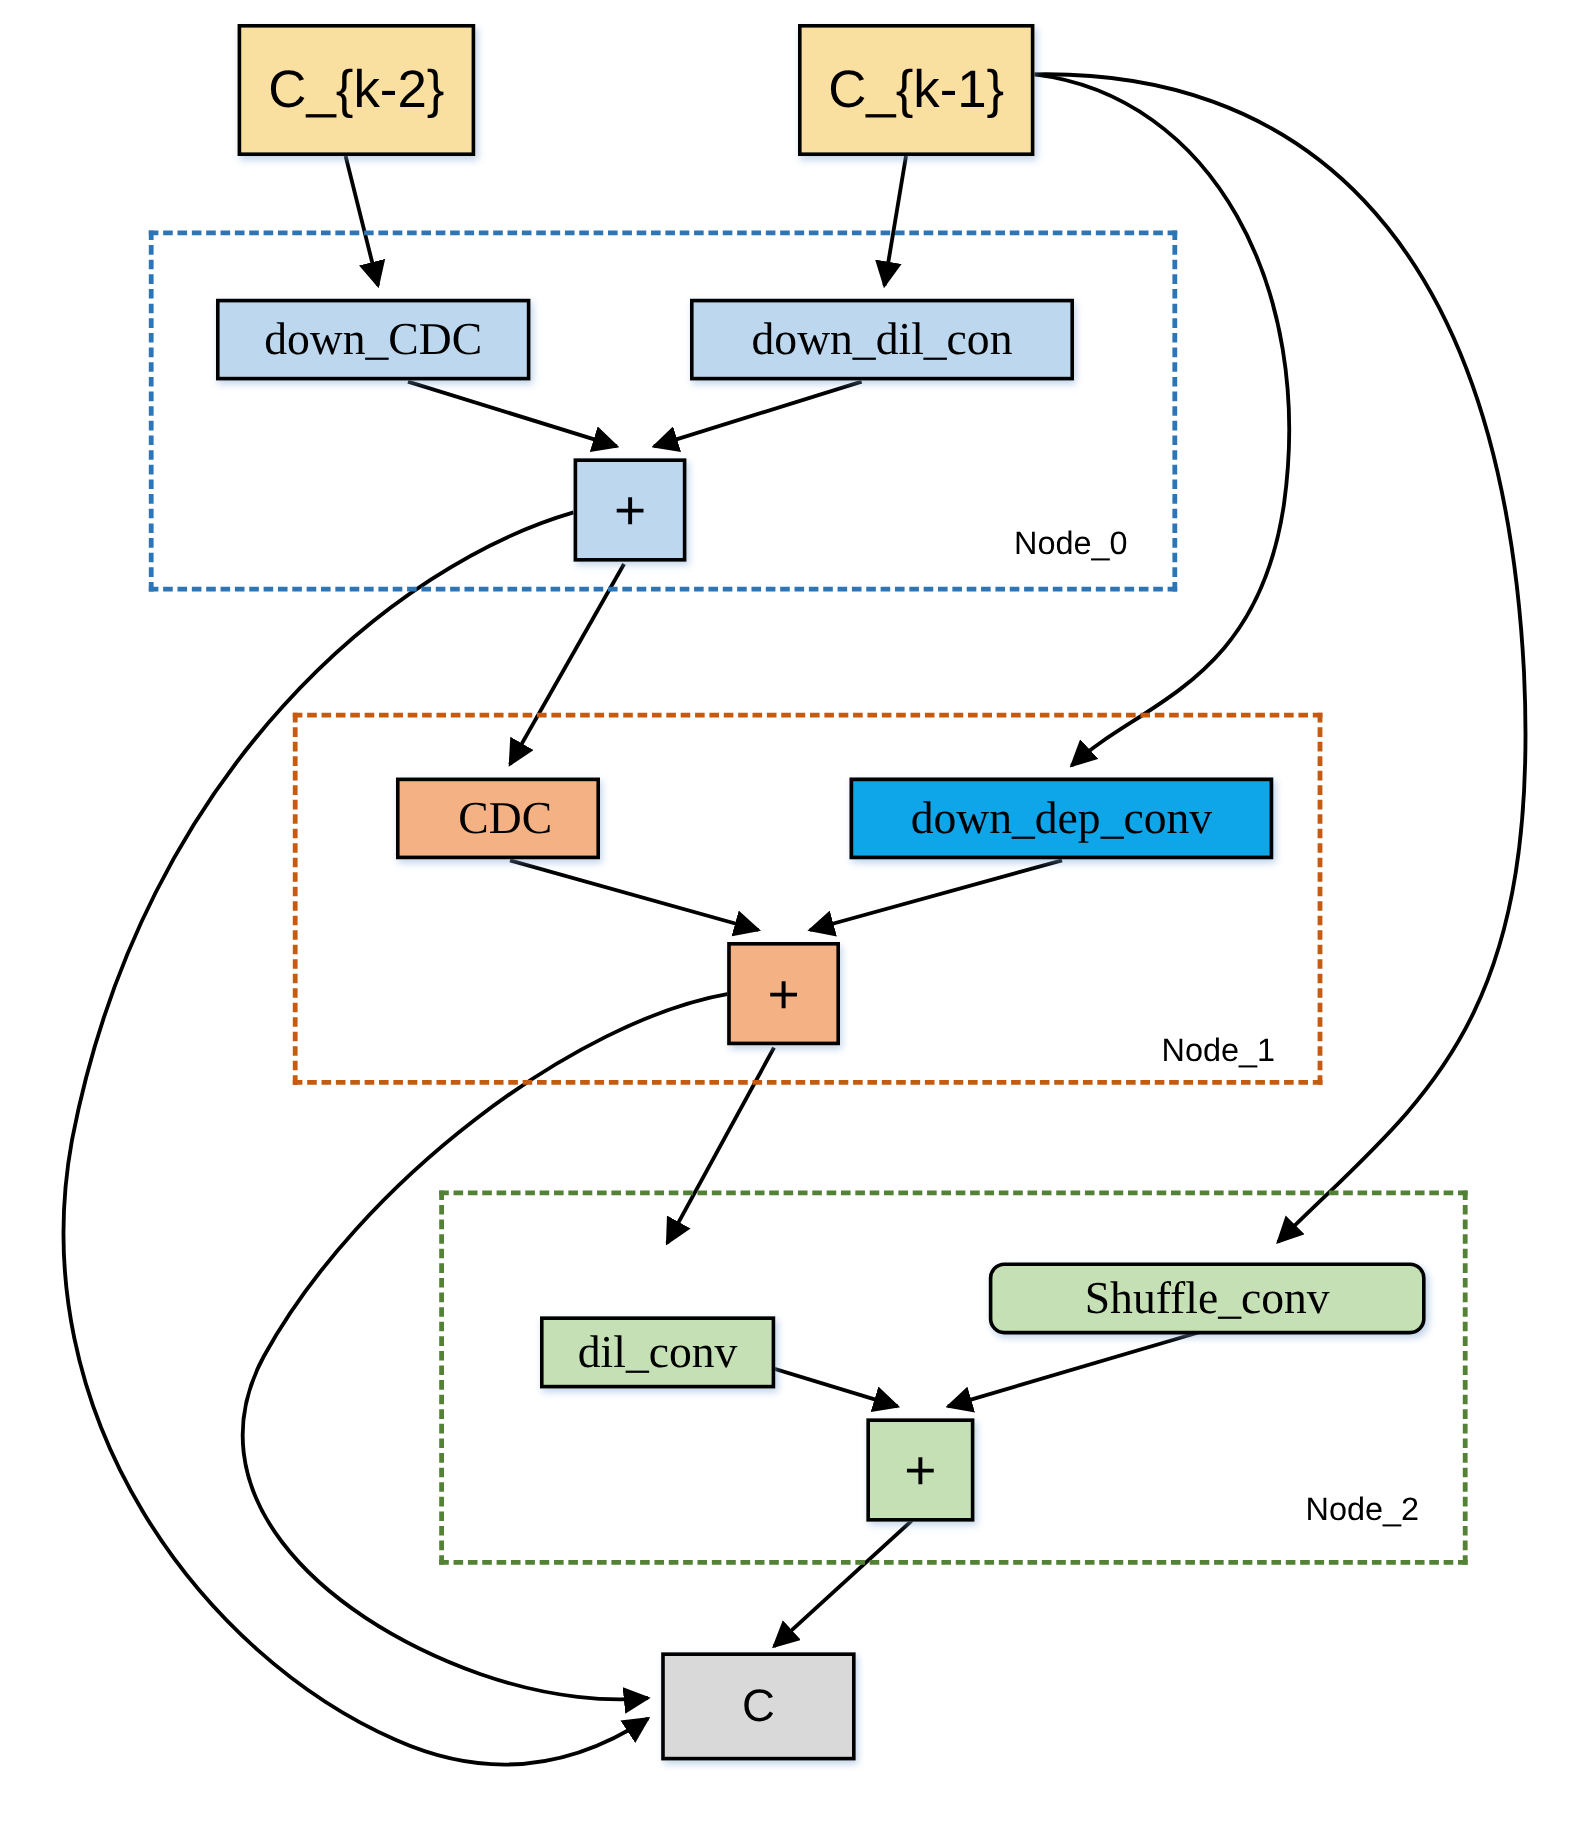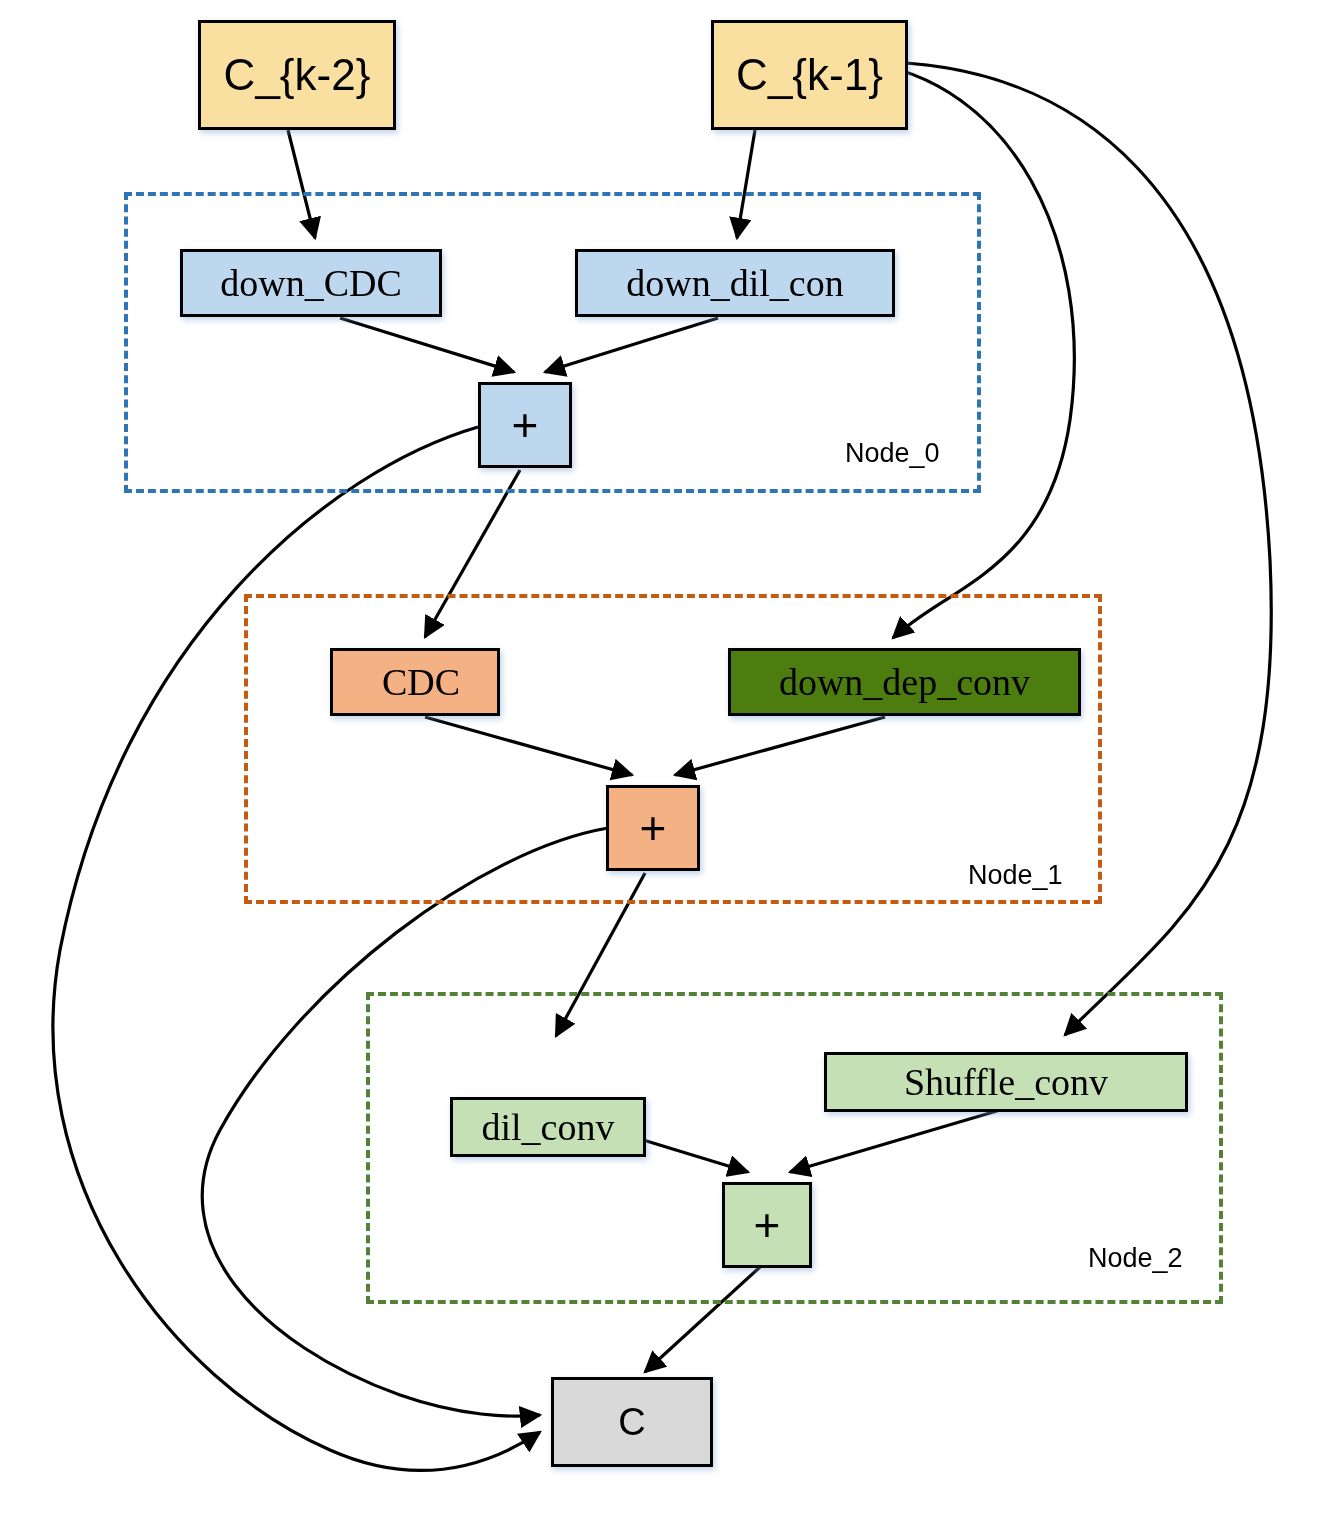--- a/index.html
+++ b/index.html
@@ -103,35 +103,35 @@
   <div class="group-label" style="left:845px; top:438px;">Node_0</div>
 
   <div class="group-box" style="left:244px; top:594px; width:858px; height:310px; border-color:#C55A11;"></div>
   <div class="group-label" style="left:968px; top:860px;">Node_1</div>
 
   <div class="group-box" style="left:366px; top:992px; width:857px; height:312px; border-color:#538135;"></div>
   <div class="group-label" style="left:1088px; top:1243px;">Node_2</div>
 
   <div class="node-box input-box" style="left:198px; top:20px; width:198px; height:110px; background:#FAE0A0;">C_{k-2}</div>
 
-  <div class="node-box input-box" style="left:665px; top:20px; width:197px; height:110px; background:#FAE0A0;margin-left:46px;">C_{k-1}</div>
+  <div class="node-box input-box" style="left:665px; top:20px; width:197px; height:110px; background:#FAE0A0;">C_{k-1}</div>
 
   <div class="node-box op-box" style="left:180px; top:249px; width:262px; height:68px; background:#BDD7EE;">down_CDC</div>
 
   <div class="node-box op-box" style="left:575px; top:249px; width:320px; height:68px; background:#BDD7EE;">down_dil_con</div>
 
   <div class="node-box plus-box" style="left:478px; top:382px; width:94px; height:86px; background:#BDD7EE;">+</div>
 
   <div class="node-box op-box" style="left:330px; top:648px; width:170px; height:68px; background:#F4B183;padding-left:12px;">CDC</div>
 
-  <div class="node-box op-box" style="left:728px; top:648px; width:353px; height:68px; background:#4d7c0f;">down_dep_conv</div>
+  <div class="node-box op-box" style="left:708px; top:648px; width:353px; height:68px; background:#0ea5e9;">down_dep_conv</div>
 
   <div class="node-box plus-box" style="left:606px; top:785px; width:94px; height:86px; background:#F4B183;">+</div>
 
   <div class="node-box op-box" style="left:450px; top:1052px; width:196px; height:60px; background:#C5E0B4;margin-top:45px;">dil_conv</div>
 
-  <div class="node-box op-box" style="left:824px; top:1052px; width:364px; height:60px; background:#C5E0B4;">Shuffle_conv</div>
+  <div class="node-box op-box" style="left:824px; top:1052px; width:364px; height:60px; background:#C5E0B4;border-radius:13px;">Shuffle_conv</div>
 
   <div class="node-box plus-box" style="left:722px; top:1182px; width:90px; height:86px; background:#C5E0B4;">+</div>
 
   <div class="node-box out-box" style="left:551px; top:1377px; width:162px; height:90px; background:#D9D9D9;">C</div>
 
 </div>
 
 </body></html>

